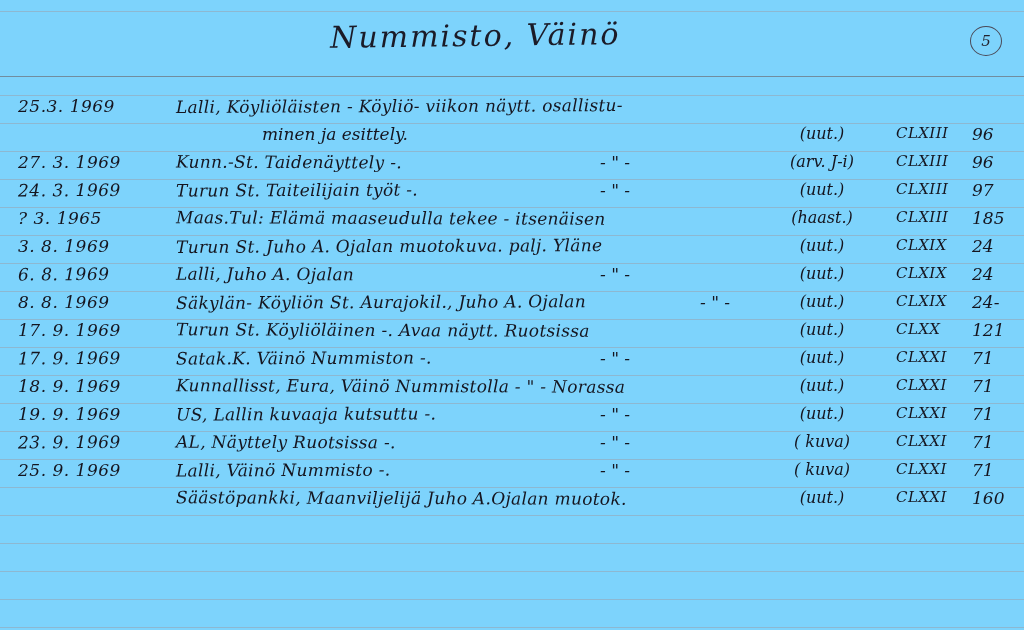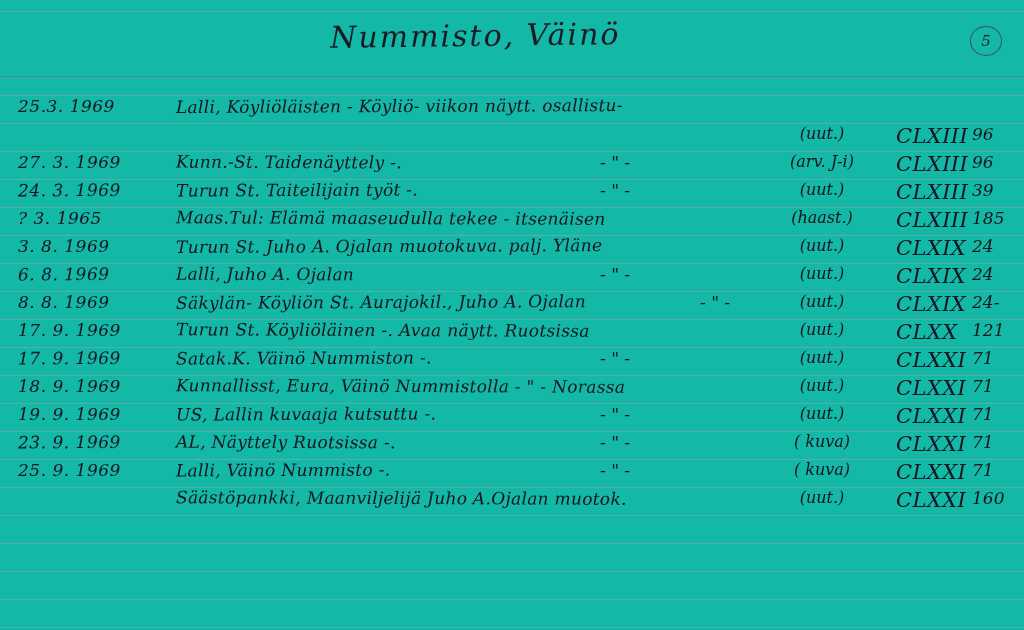--- a/index.html
+++ b/index.html
@@ -11,21 +11,21 @@
     width: 1024px;
     height: 630px;
     overflow: hidden;
     font-family: "DejaVu Sans", sans-serif;
   }
 
   #card {
     position: relative;
     width: 1024px;
     height: 630px;
-    background: #14b8a6;
+    background: #7dd3fc;
     box-sizing: border-box;
   }
 
   
   .rule {
     position: absolute;
     left: 0;
     right: 0;
     height: 1px;
     background: #9aa3ad;
@@ -111,21 +111,21 @@
     top: 0;
     width: 140px;
     font-size: 16px;
     text-align: center;
   }
   .entry .ref {
     position: absolute;
     left: 896px;
     top: 0;
     width: 86px;
-    font-size: 21px;
+    font-size: 15px;
     letter-spacing: .4px;
   }
   .entry .refnum {
     position: absolute;
     left: 972px;
     top: 0;
     width: 46px;
     font-size: 17px;
     text-align: left;
   }
@@ -180,41 +180,42 @@
   <div id="title-zone">
     <div id="doc-title">Nummisto, Väinö</div>
     <div id="page-number">5</div>
   </div>
 
   <div id="entries">
 
     <div class="entry tall">
       <span class="date big">25.3. 1969</span>
       <span class="desc big">Lalli,  Köyliöläisten - Köyliö- viikon näytt. osallistu-</span>
+      <span class="desc2 big">minen  ja esittely.</span>
       <span class="note">(uut.)</span>
       <span class="ref">CLXIII</span>
       <span class="refnum">96</span>
     </div>
 
     <div class="entry">
       <span class="date">27. 3.  1969</span>
       <span class="desc">Kunn.-St.  Taidenäyttely -.</span>
       <span class="ditto">- " -</span>
       <span class="note">(arv. J-i)</span>
       <span class="ref">CLXIII</span>
       <span class="refnum">96</span>
     </div>
 
     <div class="entry">
       <span class="date">24. 3.  1969</span>
       <span class="desc">Turun St. Taiteilijain työt -.</span>
       <span class="ditto">- " -</span>
       <span class="note">(uut.)</span>
       <span class="ref">CLXIII</span>
-      <span class="refnum">39</span>
+      <span class="refnum">97</span>
     </div>
 
     <div class="entry">
       <span class="date">? 3. 1965</span>
       <span class="desc">Maas.Tul: Elämä maaseudulla tekee - itsenäisen</span>
       <span class="ditto"></span>
       <span class="note">(haast.)</span>
       <span class="ref">CLXIII</span>
       <span class="refnum">185</span>
     </div>

